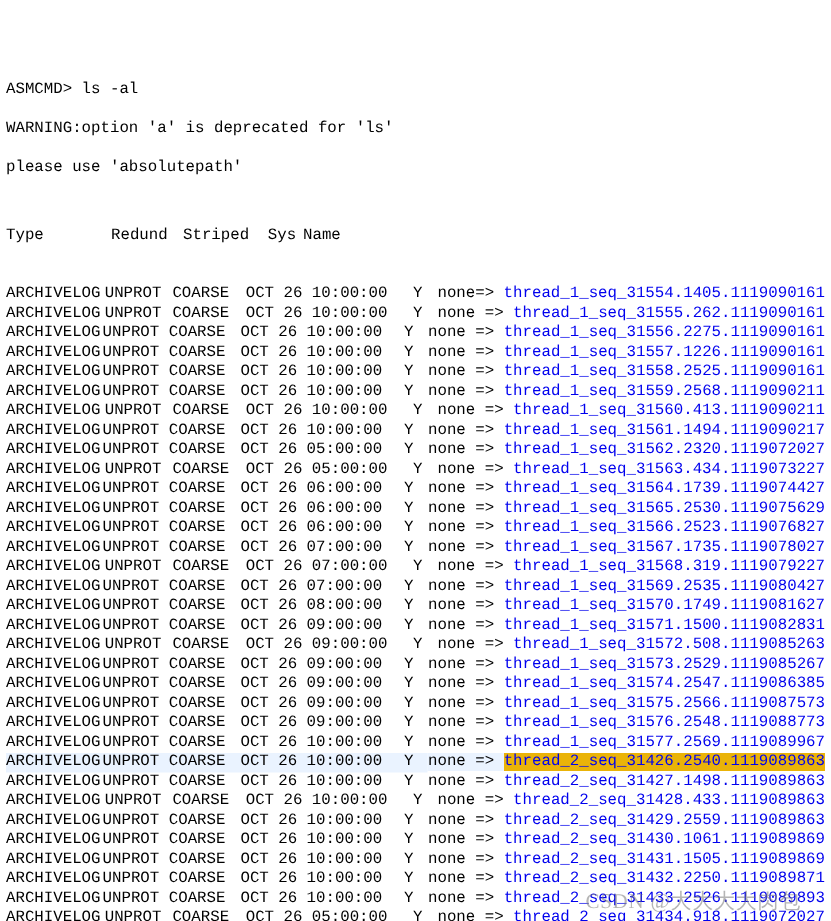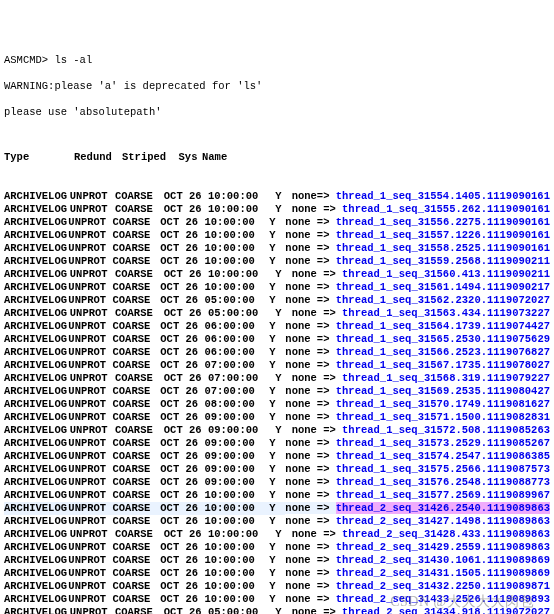--- a/index.html
+++ b/index.html
@@ -8,53 +8,53 @@
     font-size: 10.5px;
     line-height: 13px;
     color: #000;
     background: #fff;
     padding: 2px 4px;
     white-space: pre;
     width: 554px;
     overflow: hidden;
   }
   .prompt-line, .warn-line { color: #000; }
-  .header-row, .data-row { display: flex; font-weight: bold; }
+  .header-row, .data-row { display: flex; }
   .header-row { margin-top: 6px; }
   .col-type   { width: 70px; }
   .col-redund { width: 48px; }
   .col-striped{ width: 52px; }
   .col-time   { width: 108px; }
   .col-sys    { width: 28px; text-align: center; }
   .col-name   { flex: 1; }
   .link { color: #0000ee; text-align: center; }
   .hl-row .col-type,
   .hl-row .col-redund,
   .hl-row .col-striped,
   .hl-row .col-time,
   .hl-row .col-sys,
   .hl-row .none-prefix { background: #eaf3ff; }
-  .hl-row .file-part { background: #f0abfc; }
+  .hl-row .file-part { background: #eab308; }
   .watermark {
     position: fixed;
     bottom: 6px;
     right: 20px;
     color: rgba(120,120,120,0.55);
     font-size: 14px;
     font-family: Liberation Serif, serif;
     letter-spacing: 0.5px;
   }
 </style>
 </head>
 <body>
 
 
 
 <div class="prompt-line">ASMCMD&gt; ls -al</div>
-<div class="warn-line">WARNING:please 'a' is deprecated for 'ls'</div>
+<div class="warn-line">WARNING:option 'a' is deprecated for 'ls'</div>
 <div class="warn-line">please use 'absolutepath'</div>
 
 <div class="header-row">
   <span class="col-type">Type</span>
   <span class="col-redund">Redund</span>
   <span class="col-striped">Striped</span>
   <span class="col-sys">Sys</span>
   <span class="col-name">Name</span>
 </div>
 

